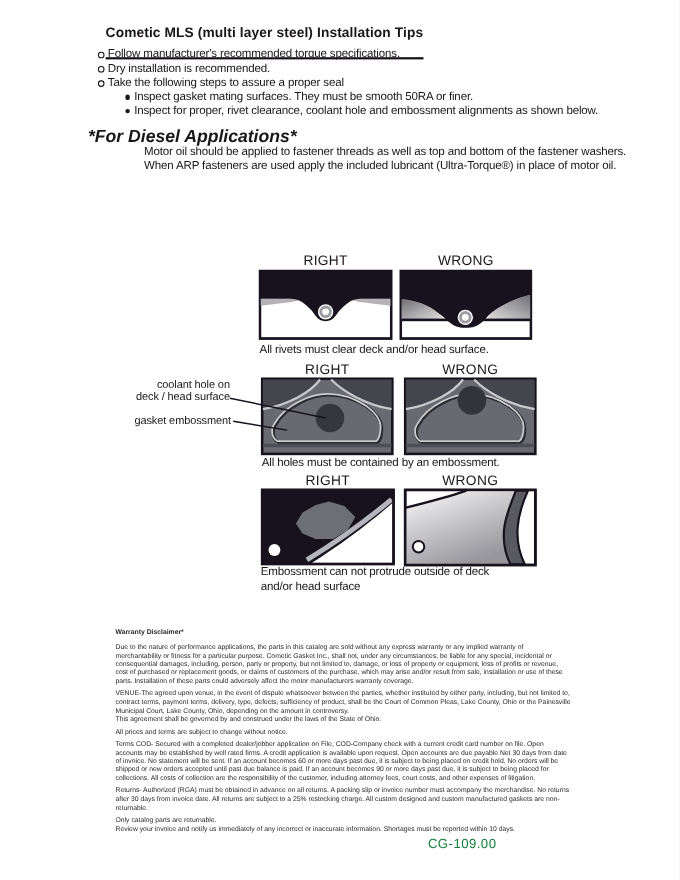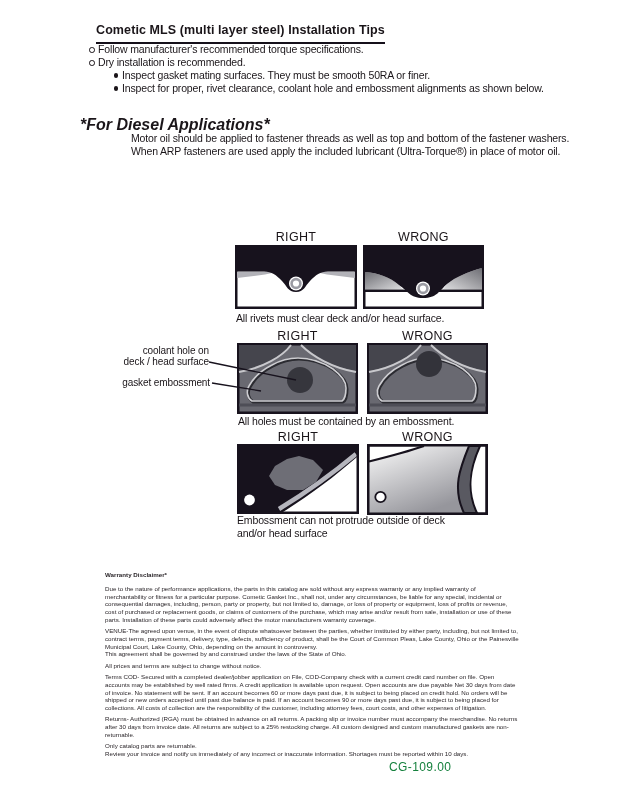--- a/index.html
+++ b/index.html
@@ -1,20 +1,20 @@
 <!DOCTYPE html>
 <html><head>
 <meta charset="utf-8">
 <style>
   html,body{margin:0;padding:0;background:#e8e8e8;}
   .page{position:relative;width:618px;height:800px;background:#ffffff;
         font-family:"Liberation Sans",sans-serif;color:#1a1519;overflow:hidden;margin:0 auto;}
   .abs{position:absolute;}
   .title{font-size:12.5px;font-weight:bold;letter-spacing:.1px;
-         border-bottom:2px solid #15101a;padding-bottom:5px;}
+         border-bottom:2px solid #15101a;padding-bottom:15px;}
   .body-txt{font-size:10.5px;letter-spacing:-.15px;line-height:12.9px;white-space:pre-line;}
   .bold{font-weight:bold;}
   .bullet-row{position:relative;padding-left:9px;line-height:12.9px;font-size:10.5px;letter-spacing:-.15px;}
   .sub{margin-left:24px;}
   .o-mark{position:absolute;left:0;top:4.2px;width:3.6px;height:3.6px;border:1px solid #1a1519;border-radius:50%;}
   .f-mark{position:absolute;left:1px;top:4.6px;width:4.2px;height:4.2px;background:#1a1519;border-radius:50%;}
   .rw{font-size:12.5px;letter-spacing:.3px;text-align:center;}
   .caption{font-size:10.5px;letter-spacing:-.15px;line-height:12.5px;white-space:pre-line;}
   .small-label{font-size:10px;letter-spacing:-.1px;line-height:11px;text-align:right;white-space:pre-line;}
   .disclaimer{width:414px;font-size:6.2px;line-height:7.75px;color:#241f23;}
@@ -32,20 +32,24 @@
   <div class="abs title" style="left:96px;top:23px;">Cometic MLS (multi layer steel) Installation Tips</div>
 
   <div class="abs" style="left:89px;top:43px;">
     <div class="bullet-row">
       <span class="o-mark"></span>
       <span>Follow manufacturer's recommended torque specifications.</span>
     </div>
     <div class="bullet-row">
       <span class="o-mark"></span>
       <span>Dry installation is recommended.</span>
+    </div>
+    <div class="bullet-row">
+      <span class="o-mark"></span>
+      <span>Take the following steps to assure a proper seal</span>
     </div>
     <div class="bullet-row sub">
       <span class="f-mark"></span>
       <span>Inspect gasket mating surfaces.  They must be smooth 50RA or finer.</span>
     </div>
     <div class="bullet-row sub">
       <span class="f-mark"></span>
       <span>Inspect for proper, rivet clearance, coolant hole and embossment alignments as shown below.</span>
     </div>
   </div>

